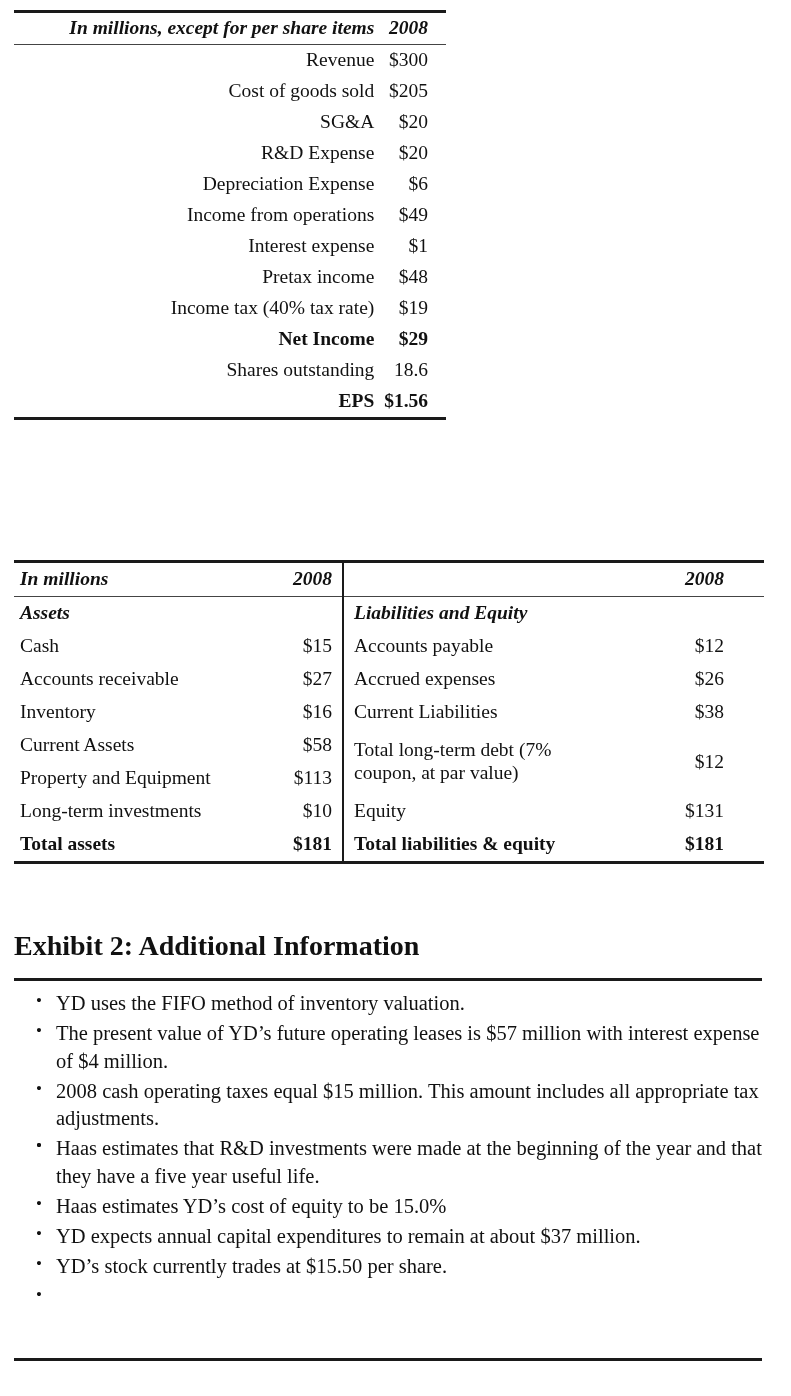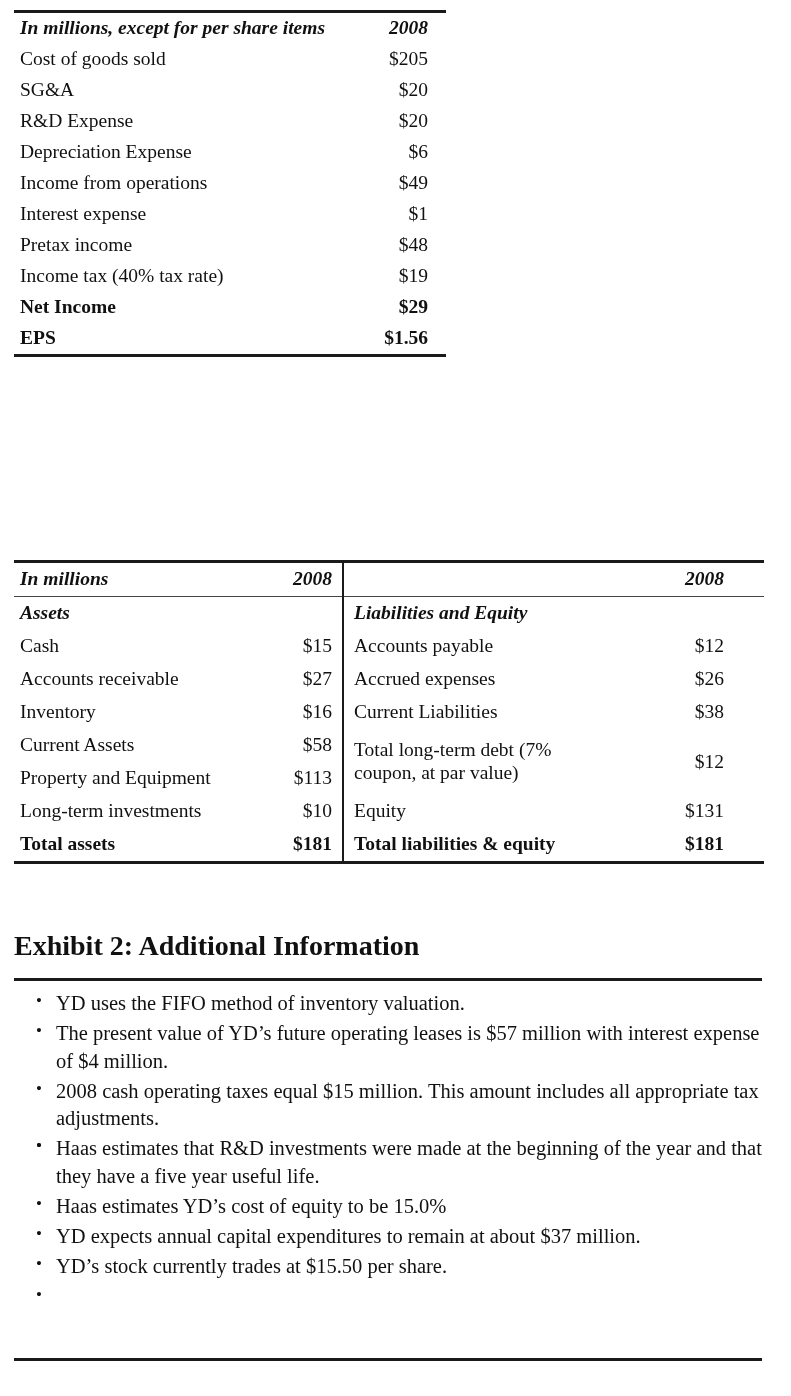--- a/index.html
+++ b/index.html
@@ -45,21 +45,21 @@
   .rule-thin {
     border-top: 1.5px solid #444;
   }
   .hdr-row td {
     font-style: italic;
     font-weight: bold;
     padding-top: 6px;
     padding-bottom: 7px;
   }
   .lbl {
-    text-align: left;
+    text-align: right;
     padding-left: 6px !important;
     white-space: nowrap;
   }
   .val {
     text-align: right;
     padding-right: 18px !important;
     white-space: nowrap;
   }
   .bold td { font-weight: bold; }
 
@@ -164,20 +164,24 @@
 
 <div class="page">
 
   <div class="is-wrap">
     <table class="fin">
       <tbody>
         <tr class="hdr-row rule-top">
           <td class="lbl">In millions, except for per share items</td>
           <td class="val">2008</td>
         </tr>
+        <tr class="rule-thin">
+          <td class="lbl">Revenue</td>
+          <td class="val">$300</td>
+        </tr>
         <tr>
           <td class="lbl">Cost of goods sold</td>
           <td class="val">$205</td>
         </tr>
         <tr>
           <td class="lbl">SG&amp;A</td>
           <td class="val">$20</td>
         </tr>
         <tr>
           <td class="lbl">R&amp;D Expense</td>
@@ -199,20 +203,24 @@
           <td class="lbl">Pretax income</td>
           <td class="val">$48</td>
         </tr>
         <tr>
           <td class="lbl">Income tax (40% tax rate)</td>
           <td class="val">$19</td>
         </tr>
         <tr class="bold">
           <td class="lbl">Net Income</td>
           <td class="val">$29</td>
+        </tr>
+        <tr>
+          <td class="lbl">Shares outstanding</td>
+          <td class="val">18.6</td>
         </tr>
         <tr class="bold">
           <td class="lbl">EPS</td>
           <td class="val">$1.56</td>
         </tr>
         <tr>
           <td class="rule-top" style="padding:0;height:0;"></td>
           <td class="rule-top" style="padding:0;height:0;"></td>
         </tr>
       </tbody>

